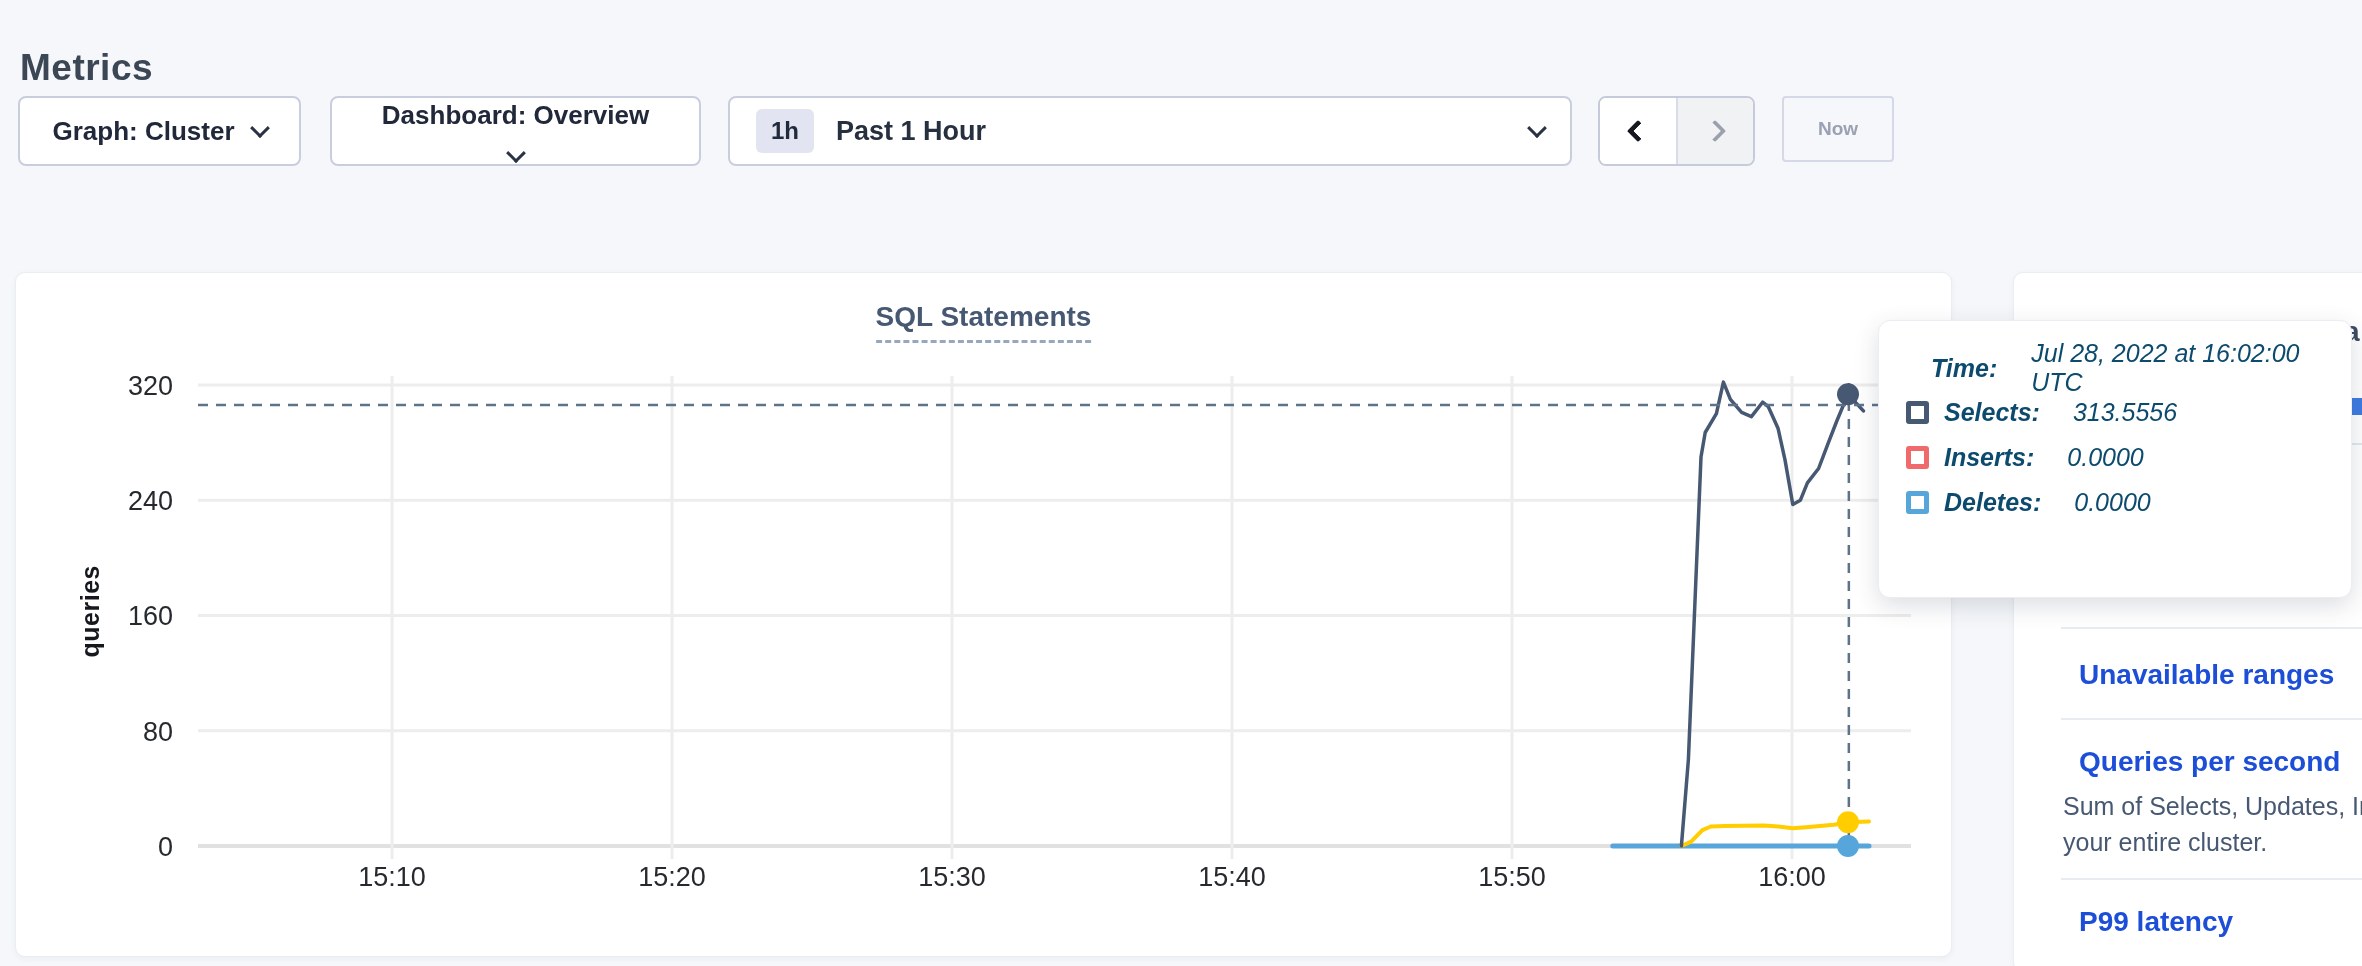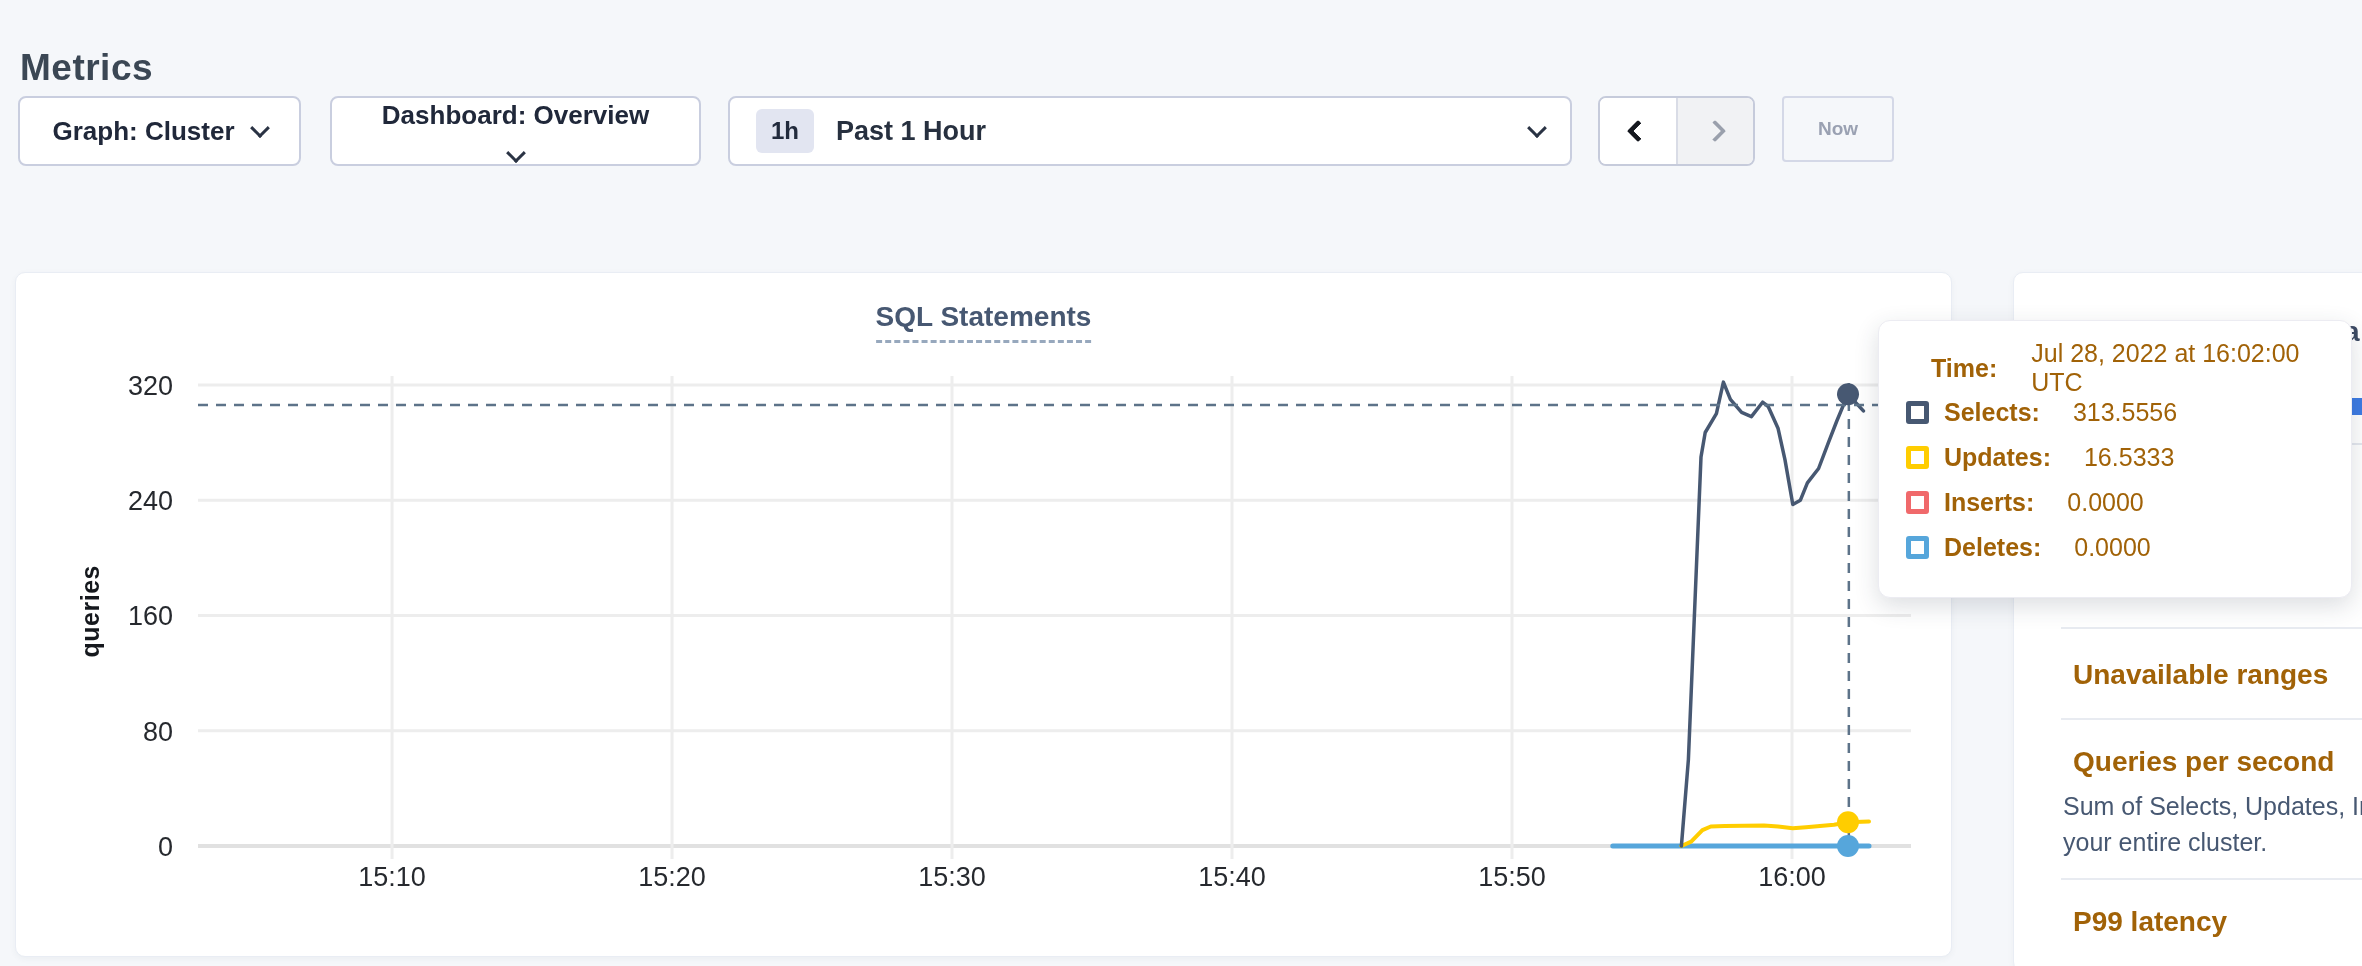--- a/index.html
+++ b/index.html
@@ -74,32 +74,32 @@
   #chart-svg { position:absolute; left:0; top:0; }
   .tick-text { font-family:"Liberation Sans","DejaVu Sans",sans-serif; font-size:27px; fill:#26292e; }
   
   .side-card {
     position:absolute; left:2013px; top:272px; width:362px; height:700px;
     background:#fff; border:1px solid #e9edf4;
     border-radius:10px 0 0 10px;
     box-shadow:0 2px 6px rgba(60,70,90,.05);
   }
   .side-div { position:absolute; left:47px; right:0; height:2px; background:#e8ebf1; }
-  .side-title { position:absolute; left:59px; font-size:28px; font-weight:bold; color:#a16207; white-space:nowrap;}
+  .side-title { position:absolute; left:65px; font-size:28px; font-weight:bold; color:#1d4ed8; white-space:nowrap;}
   .side-desc { position:absolute; left:49px; font-size:25px; color:#475872; line-height:36px; white-space:nowrap;}
   
   .frag-text { position:absolute; left:2344px; top:316px; font-size:28px; font-weight:bold; color:#3c4a63; z-index:5;}
   .frag-blue { position:absolute; left:2348px; top:398px; width:17px; height:17px; border-radius:4px; background:#3d7be3; z-index:5;}
   .frag-line { position:absolute; left:2348px; top:443px; width:14px; height:2px; background:#e4e7ee; z-index:5;}
   
   .tooltip {
     position:absolute; left:1878px; top:320px; width:474px; height:278px;
     background:#fff; border:1px solid #ececf2; border-radius:12px;
     box-shadow:0 8px 24px rgba(40,50,70,.16);
-    z-index:50; padding:25px 0 0 27px; color:#a16207;
+    z-index:50; padding:25px 0 0 27px; color:#0c4a6e;font-style:italic;
   }
   .tt-time { display:flex; align-items:center; height:44px; margin-left:25px; gap:16px;}
   .tt-row  { display:flex; align-items:center; height:45px; gap:15px; }
   .tt-label { font-size:25px; font-weight:bold; }
   .tt-value { font-size:25px;margin-left:18px; }
   .tt-swatch { width:23px; height:23px; border:5px solid #000; border-radius:3px; background:#fff; flex:0 0 auto;}
 </style>
 </head>
 <body>
 
@@ -193,25 +193,20 @@
   <div class="tt-time">
     <span class="tt-label">Time:</span>
     <span class="tt-value">Jul 28, 2022 at 16:02:00 UTC</span>
   </div>
   <div class="tt-row">
     <span class="tt-swatch" style="border-color: rgb(71, 88, 114);"></span>
     <span class="tt-label">Selects:</span>
     <span class="tt-value">313.5556</span>
   </div>
   <div class="tt-row">
-    <span class="tt-swatch" style="border-color: rgb(255, 205, 0);"></span>
-    <span class="tt-label">Updates:</span>
-    <span class="tt-value">16.5333</span>
-  </div>
-  <div class="tt-row">
     <span class="tt-swatch" style="border-color: rgb(240, 105, 107);"></span>
     <span class="tt-label">Inserts:</span>
     <span class="tt-value">0.0000</span>
   </div>
   <div class="tt-row">
     <span class="tt-swatch" style="border-color: rgb(86, 166, 219);"></span>
     <span class="tt-label">Deletes:</span>
     <span class="tt-value">0.0000</span>
   </div>
 </div>

